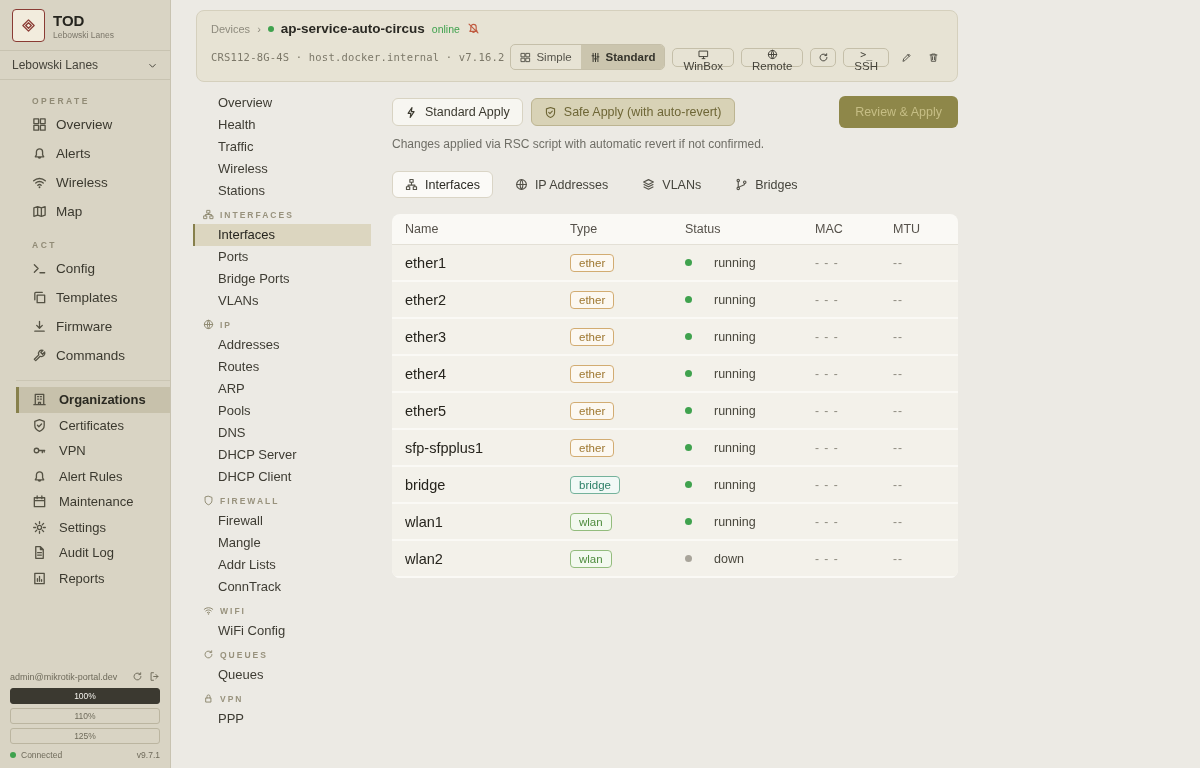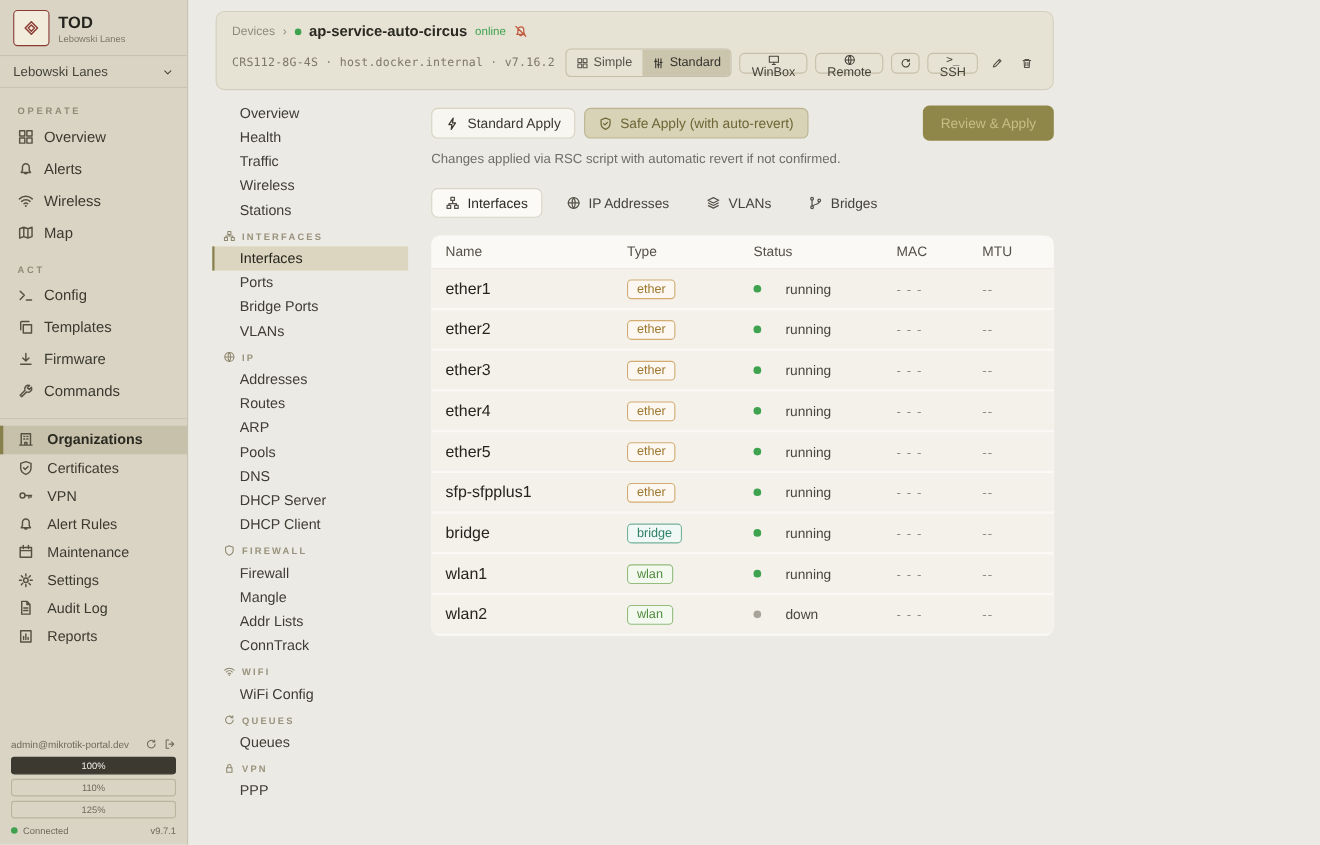--- a/index.html
+++ b/index.html
@@ -23,21 +23,21 @@
              display:flex; flex-direction:column; }
   .brand { display:flex; align-items:center; gap:8px; padding:9px 12px 8px; }
   .brand-logo { width:33px; height:33px; border:1px solid #8A3B34; border-radius:4px;
                 background:#F2ECDD; display:flex; align-items:center; justify-content:center;
                 color:#8A3B34; }
   .brand-name { font-size:15px; font-weight:bold; color:#25241E; }
   .brand-sub  { font-size:8.5px; color:#7C776A; margin-top:1px; }
   .org-select { display:flex; align-items:center; justify-content:space-between;
                 border-top:1px solid #C8C3B1; border-bottom:1px solid #C8C3B1;
                 padding:7px 12px; font-size:12px; color:#45433A; cursor:pointer; }
-  .snav { padding-top:10px; flex:1 1 auto; overflow:hidden; }
+  .snav { padding-top:10px; flex:1 1 auto; overflow:hidden;padding-left:16px; }
   .snav-label { padding:6px 16px 4px; font-size:8.5px; letter-spacing:2.5px;
                 color:#918B76; font-weight:bold; }
   .snav-item { display:flex; align-items:center; gap:9px; padding:0 16px;
                height:29px; font-size:13.5px; color:#3B392F; cursor:pointer; }
   .snav-item .ic { color:#555244; }
   .grp3 { border-top:1px solid #CBC6B4; margin-top:10px; padding-top:6px; }
   .grp3 .snav-item { height:25.5px; font-size:13px;gap:12px; }
   .snav-item.selected { background:#C7C1AB; border-left:3px solid #87804C;
                         padding-left:13px; font-weight:bold; color:#2B2A22; }
   .sfoot { padding:6px 10px 8px; font-size:9px; color:#6F6B5B; }
@@ -72,21 +72,21 @@
   .crumb-row .devname { font-size:13.5px; font-weight:bold; color:#2A2923; }
   .crumb-row .online { color:#3FA24E; font-size:10.5px; }
   .crumb-row .ic-xs { color:#C05B40; }
   .meta-row { display:flex; align-items:center; margin-top:8px; }
   .meta { font-family:"DejaVu Sans Mono", monospace; font-size:10.5px; color:#7C7869;
           letter-spacing:0.2px; }
   .hctrl { margin-left:auto; display:flex; align-items:center; gap:7px;text-align:right; }
   .seg { display:flex; border:1px solid #C5BFA9; border-radius:5px; overflow:hidden; }
   .seg-btn { display:flex; align-items:center; gap:5px; padding:0 9px; height:24px;
              font-size:11.5px; color:#55534A; cursor:pointer; }
-  .seg-btn.active { background:#CBC5AE; color:#34332B; }
+  .seg-btn.active { background:#CBC5AE; color:#34332B;font-weight:bold; }
   .hbtn { display:inline-flex; align-items:center; gap:0; height:19px; padding:0 10px;
           border:1px solid #C5BFA9; border-radius:5px; font-size:11.5px; color:#45433A;
           background:transparent; cursor:pointer;flex-direction:column; }
   .hbtn.icon-only { width:26px; padding:0; justify-content:center; }
   .ghost { border:none; background:none; width:20px; height:24px; display:flex;
            align-items:center; justify-content:center; color:#55534A; cursor:pointer; }
   .mono { font-family:"DejaVu Sans Mono", monospace; }
 
   
   .main { position:absolute; left:392px; top:96px; width:566px; }

